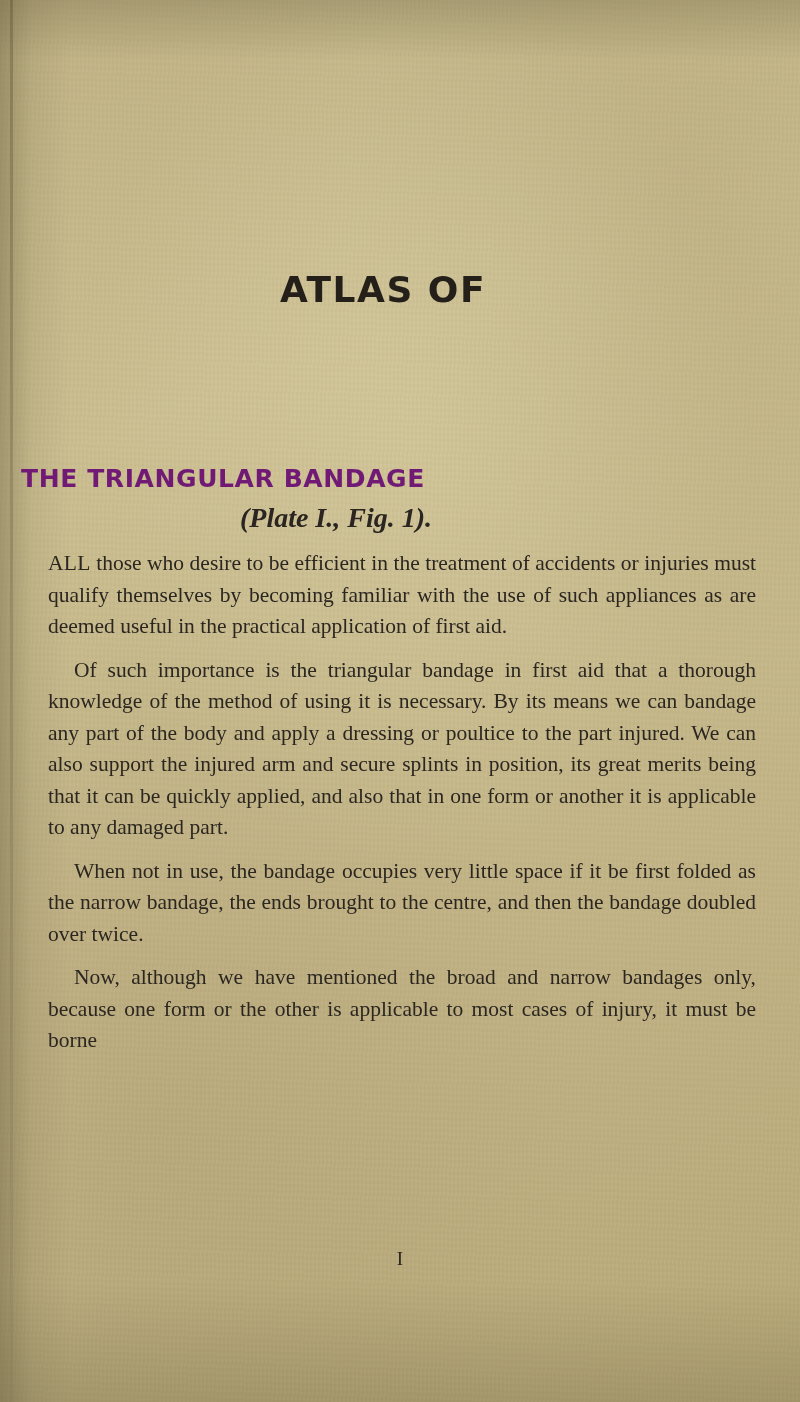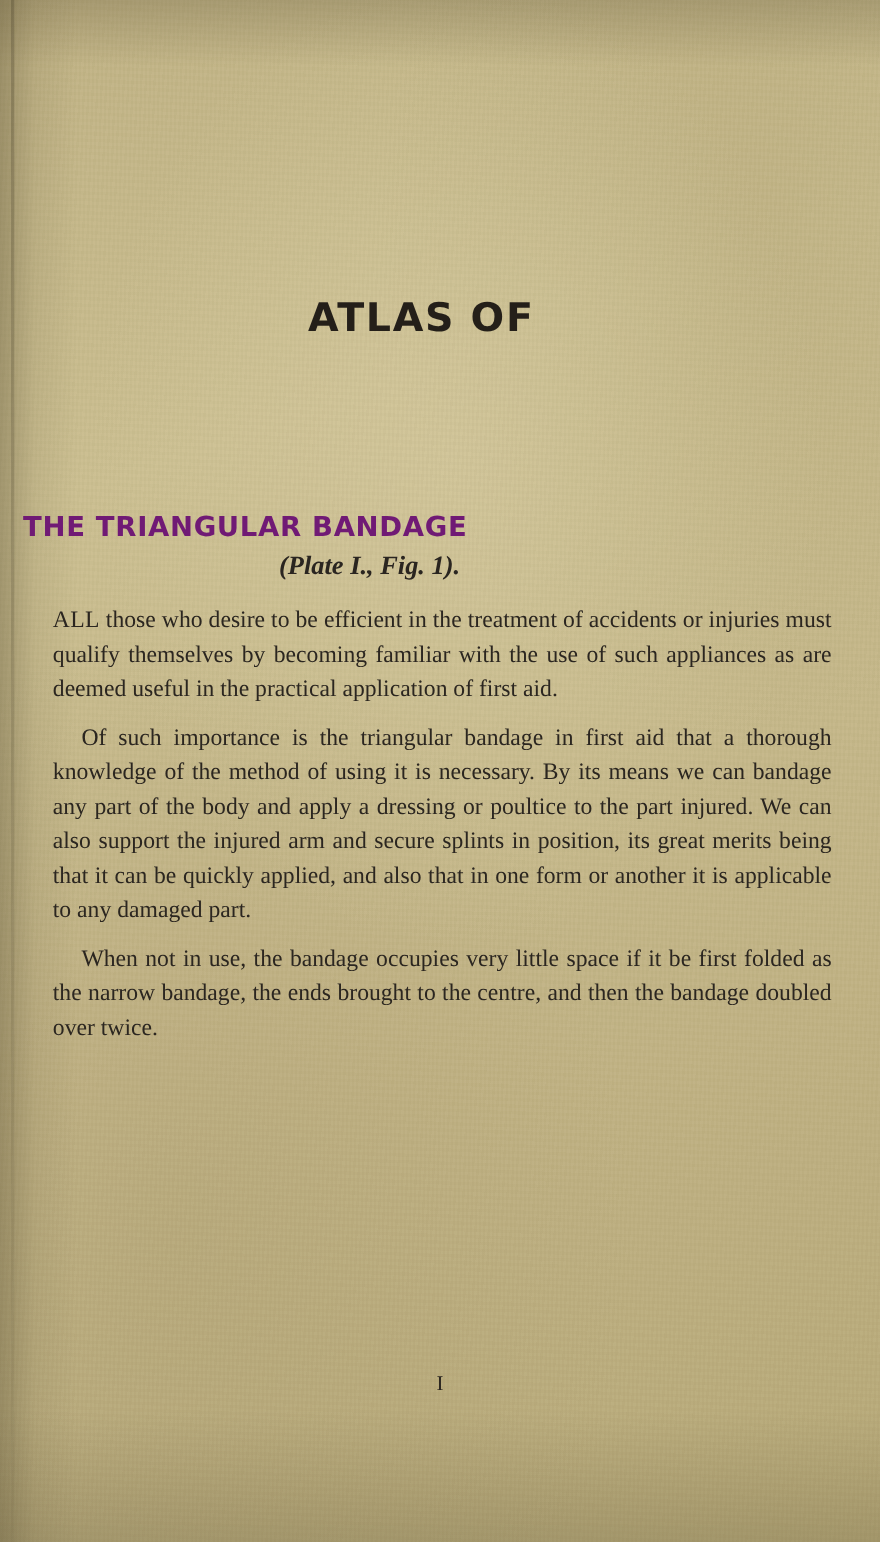--- a/index.html
+++ b/index.html
@@ -95,21 +95,21 @@
     color: #701a75;
     padding-left: 21px;
   }
   .plate-ref {
     position: absolute;
     left: 0;
     top: 502px;
     width: 672px;
     text-align: center;
     font-family: "Liberation Serif", serif;
-    font-size: 24px;
+    font-size: 28px;
     font-weight: bold;
     color: #2a2520;
   }
   .plate-ref em {
     font-style: italic;
   }
   .body-text {
     position: absolute;
     left: 48px;
     top: 548px;
@@ -172,17 +172,18 @@
   <div class="section-title">THE TRIANGULAR BANDAGE</div>
 
   <div class="plate-ref">
     <em>(Plate I., Fig. 1).</em>
   </div>
 
   <div class="body-text">
     <p><span class="smallcaps">ALL</span><span> those who desire to be efficient in the treatment of accidents or injuries must qualify themselves by becoming familiar with the use of such appliances as are deemed useful in the practical application of first aid.</span></p>
     <p>Of such importance is the triangular bandage in first aid that a thorough knowledge of the method of using it is necessary. By its means we can bandage any part of the body and apply a dressing or poultice to the part injured. We can also support the injured arm and secure splints in position, its great merits being that it can be quickly applied, and also that in one form or another it is applicable to any damaged part.</p>
     <p>When not in use, the bandage occupies very little space if it be first folded as the narrow bandage, the ends brought to the centre, and then the bandage doubled over twice.</p>
+    <p>Now, although we have mentioned the broad and narrow bandages only, because one form or the other is applicable to most cases of injury, it must be borne</p>
   </div>
 
   <div class="folio">I</div>
 
 </div>
 
 </body></html>

